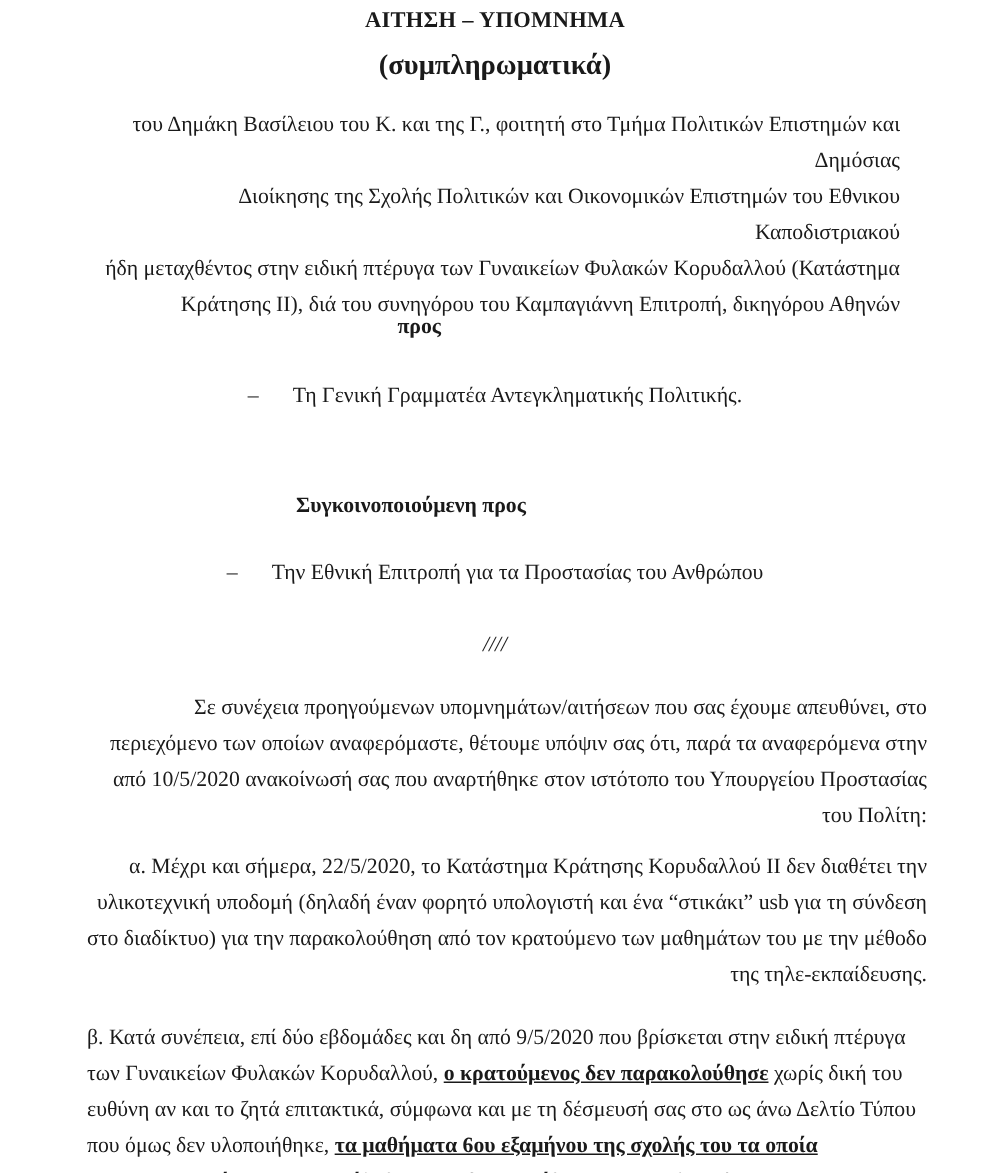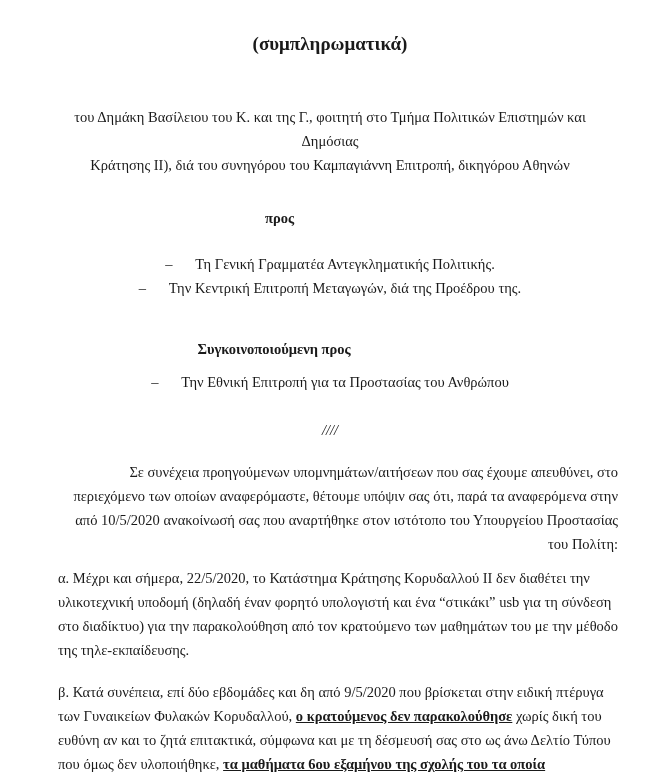--- a/index.html
+++ b/index.html
@@ -6,54 +6,54 @@
   body {
     width: 660px; height: 782px; overflow: hidden; position: relative;
     font-family: "Liberation Serif", "DejaVu Serif", serif;
     color: #1a1a1a; font-size: 14.5px;
   }
   .page { position: absolute; left: 0; top: 0; width: 660px; height: 782px; }
   .center { text-align: center; }
   .abs { position: absolute; }
   .title { top: 6px; left: 0; width: 660px; font-weight: bold; font-size: 15px; letter-spacing: 0.2px; }
   .subtitle { top: 33px; left: 0; width: 660px; font-weight: bold; font-size: 19px; }
-  .intro { top: 71px; left: 60px; width: 540px; line-height: 24px; text-align: center; margin-top: 34px; }
+  .intro { top: 71px; left: 60px; width: 540px; line-height: 24px; text-align: right; }
   .pros { top: 210px; left: 0; width: 559px; font-weight: bold; }
   .recip { left: 0; width: 660px; }
   .recip .dash { display: inline-block; width: 30px; text-align: left; }
   .r1 { top: 256px; }
   .r2 { top: 280px; }
-  .cc-head { top: 341px; left: 0; width: 548px; font-weight: bold; }
+  .cc-head { top: 329px; left: 0; width: 548px; font-weight: bold; }
   .r3 { top: 374px; }
   .sep { top: 422px; left: 0; width: 660px; font-style: italic; }
   .para { left: 58px; width: 560px; line-height: 24px; text-align: left; }
   .p1 { top: 460px; text-align: right; }
-  .p2 { top: 566px; }
+  .p2 { top: 566px; text-align: right; }
   .p3 { top: 680px; }
   .bu { font-weight: bold; text-decoration: underline; }
 </style>
 </head>
 <body>
 
 <div class="page">
 
+  <div class="abs center title">ΑΙΤΗΣΗ – ΥΠΟΜΝΗΜΑ</div>
   <div class="abs center subtitle">(συμπληρωματικά)</div>
 
   <div class="abs intro">
     <div>του Δημάκη Βασίλειου του Κ. και της Γ., φοιτητή στο Τμήμα Πολιτικών Επιστημών και Δημόσιας</div>
+    <div>Διοίκησης της Σχολής Πολιτικών και Οικονομικών Επιστημών του Εθνικου Καποδιστριακού</div>
+    <div>ήδη μεταχθέντος στην ειδική πτέρυγα των Γυναικείων Φυλακών Κορυδαλλού (Κατάστημα</div>
     <div>Κράτησης ΙΙ), διά του συνηγόρου του Καμπαγιάννη Επιτροπή, δικηγόρου Αθηνών</div>
   </div>
 
   <div class="abs center pros">προς</div>
 
   <div class="abs center recip r1">
     <span class="dash">–</span><span>Τη Γενική Γραμματέα Αντεγκληματικής Πολιτικής.</span>
-  </div>
-  <div class="abs center recip r2">
-    <span class="dash">–</span><span>Την Κεντρική Επιτροπή Μεταγωγών, διά της Προέδρου της.</span>
   </div>
 
   <div class="abs center cc-head">Συγκοινοποιούμενη προς</div>
 
   <div class="abs center recip r3">
     <span class="dash">–</span><span>Την Εθνική Επιτροπή για τα Προστασίας του Ανθρώπου</span>
   </div>
 
   <div class="abs center sep">////</div>
 

